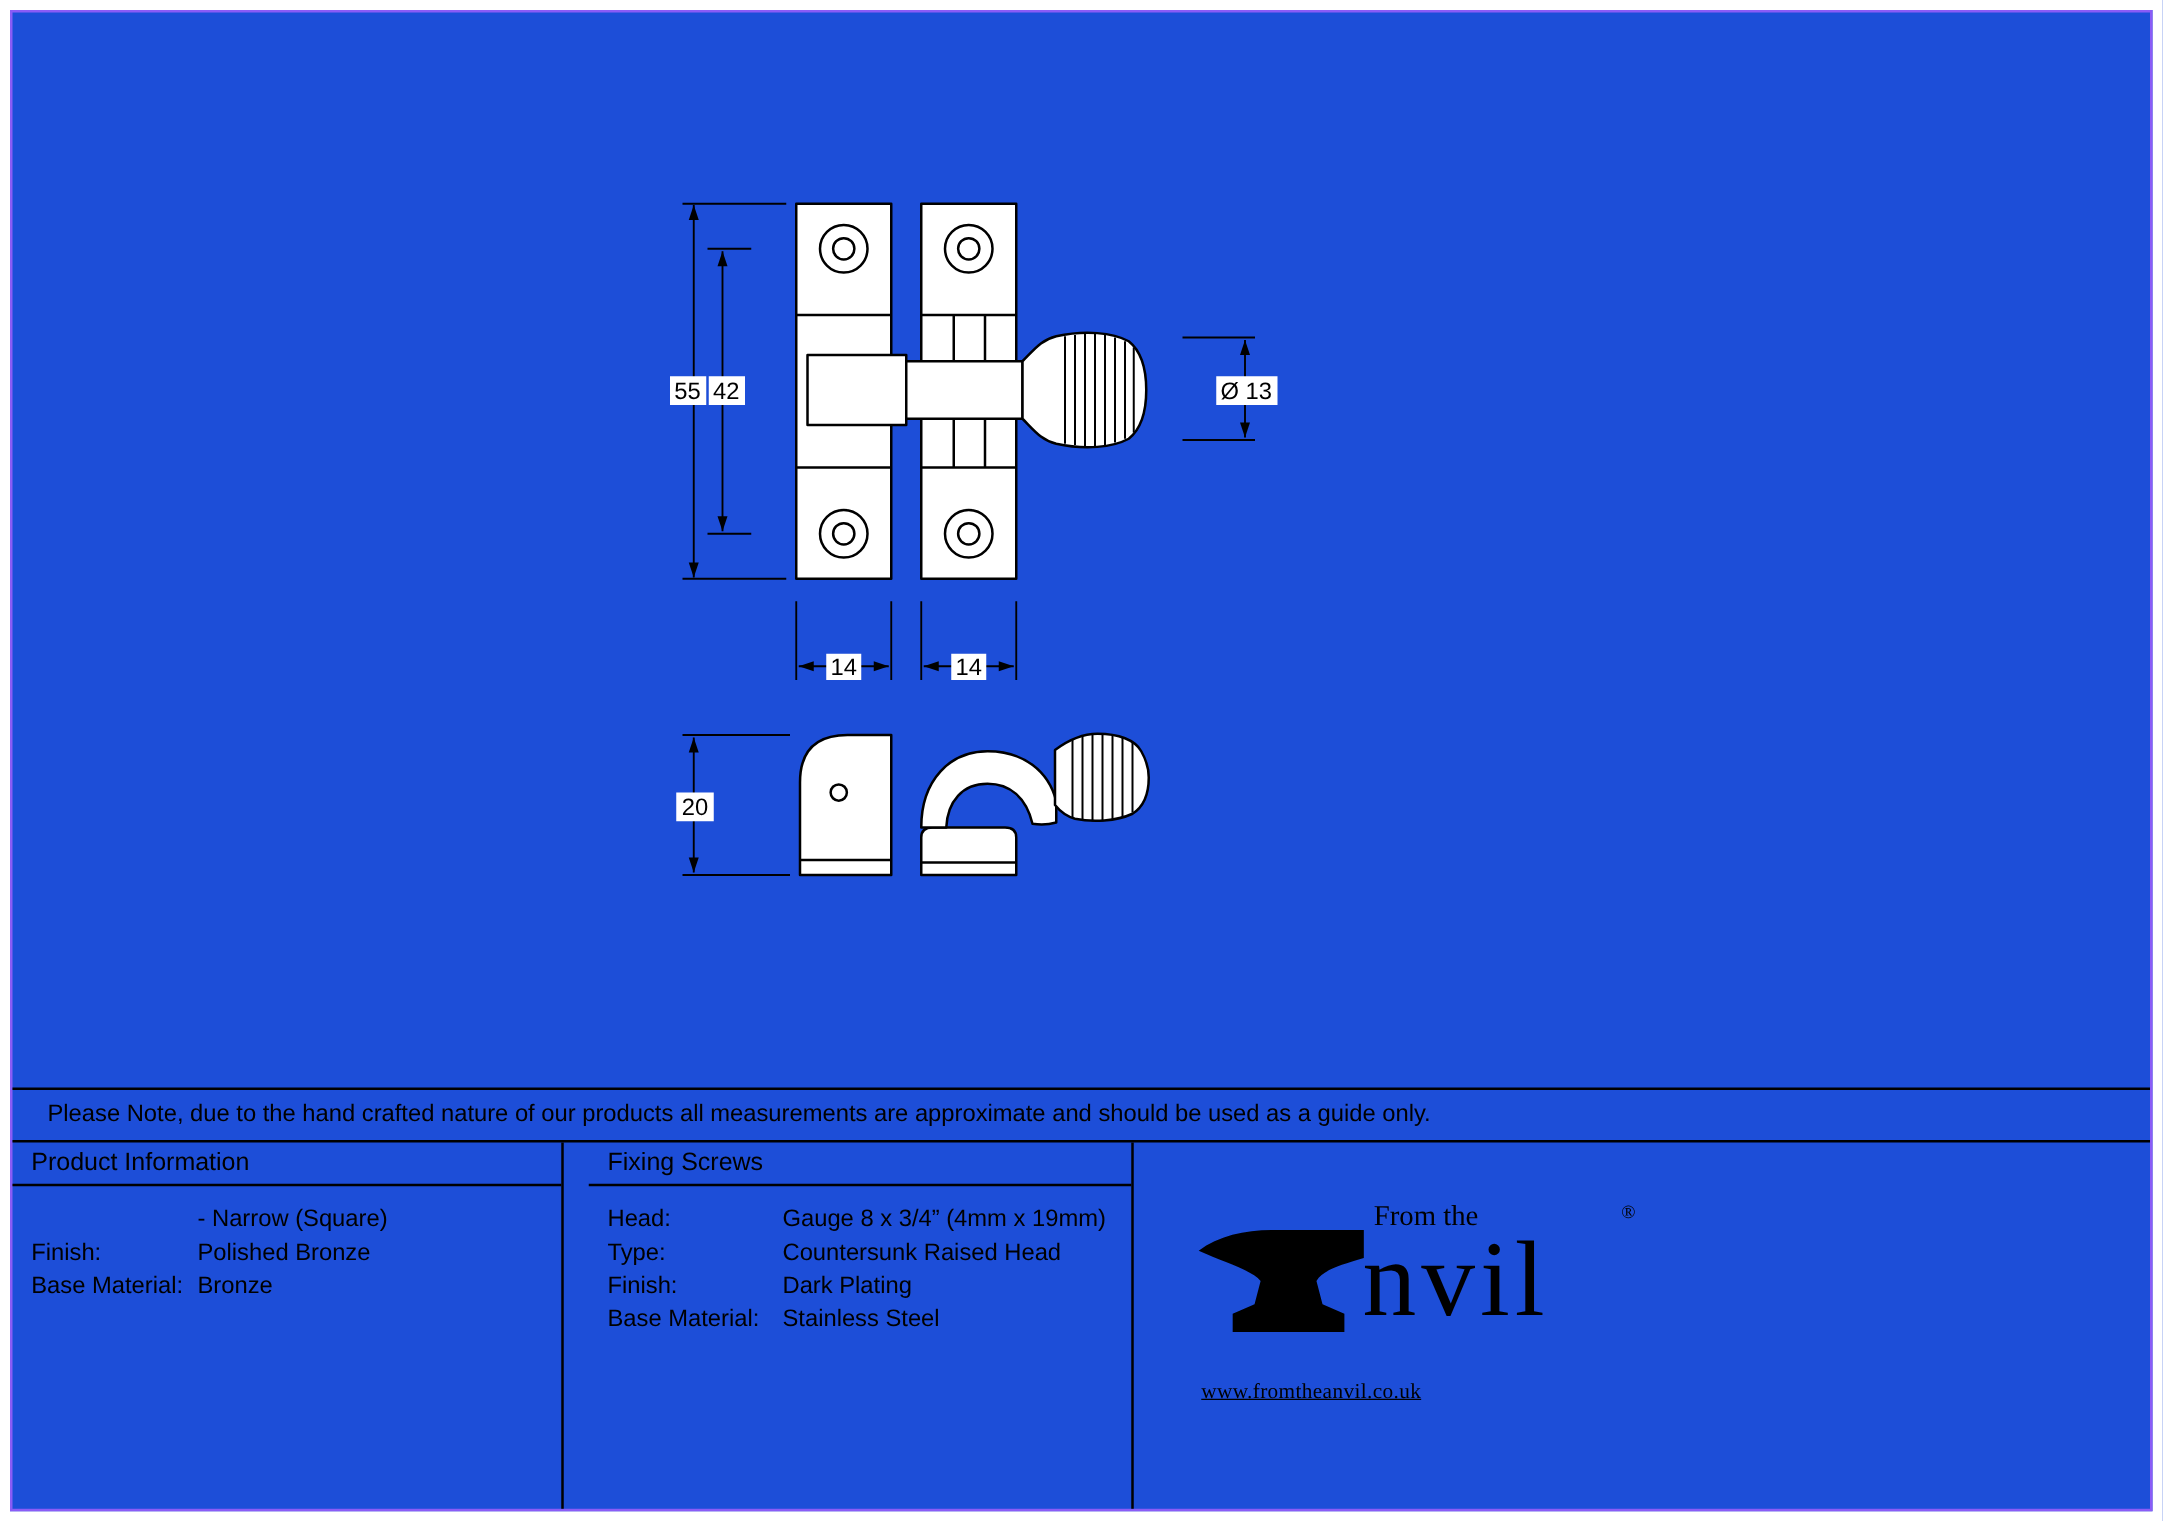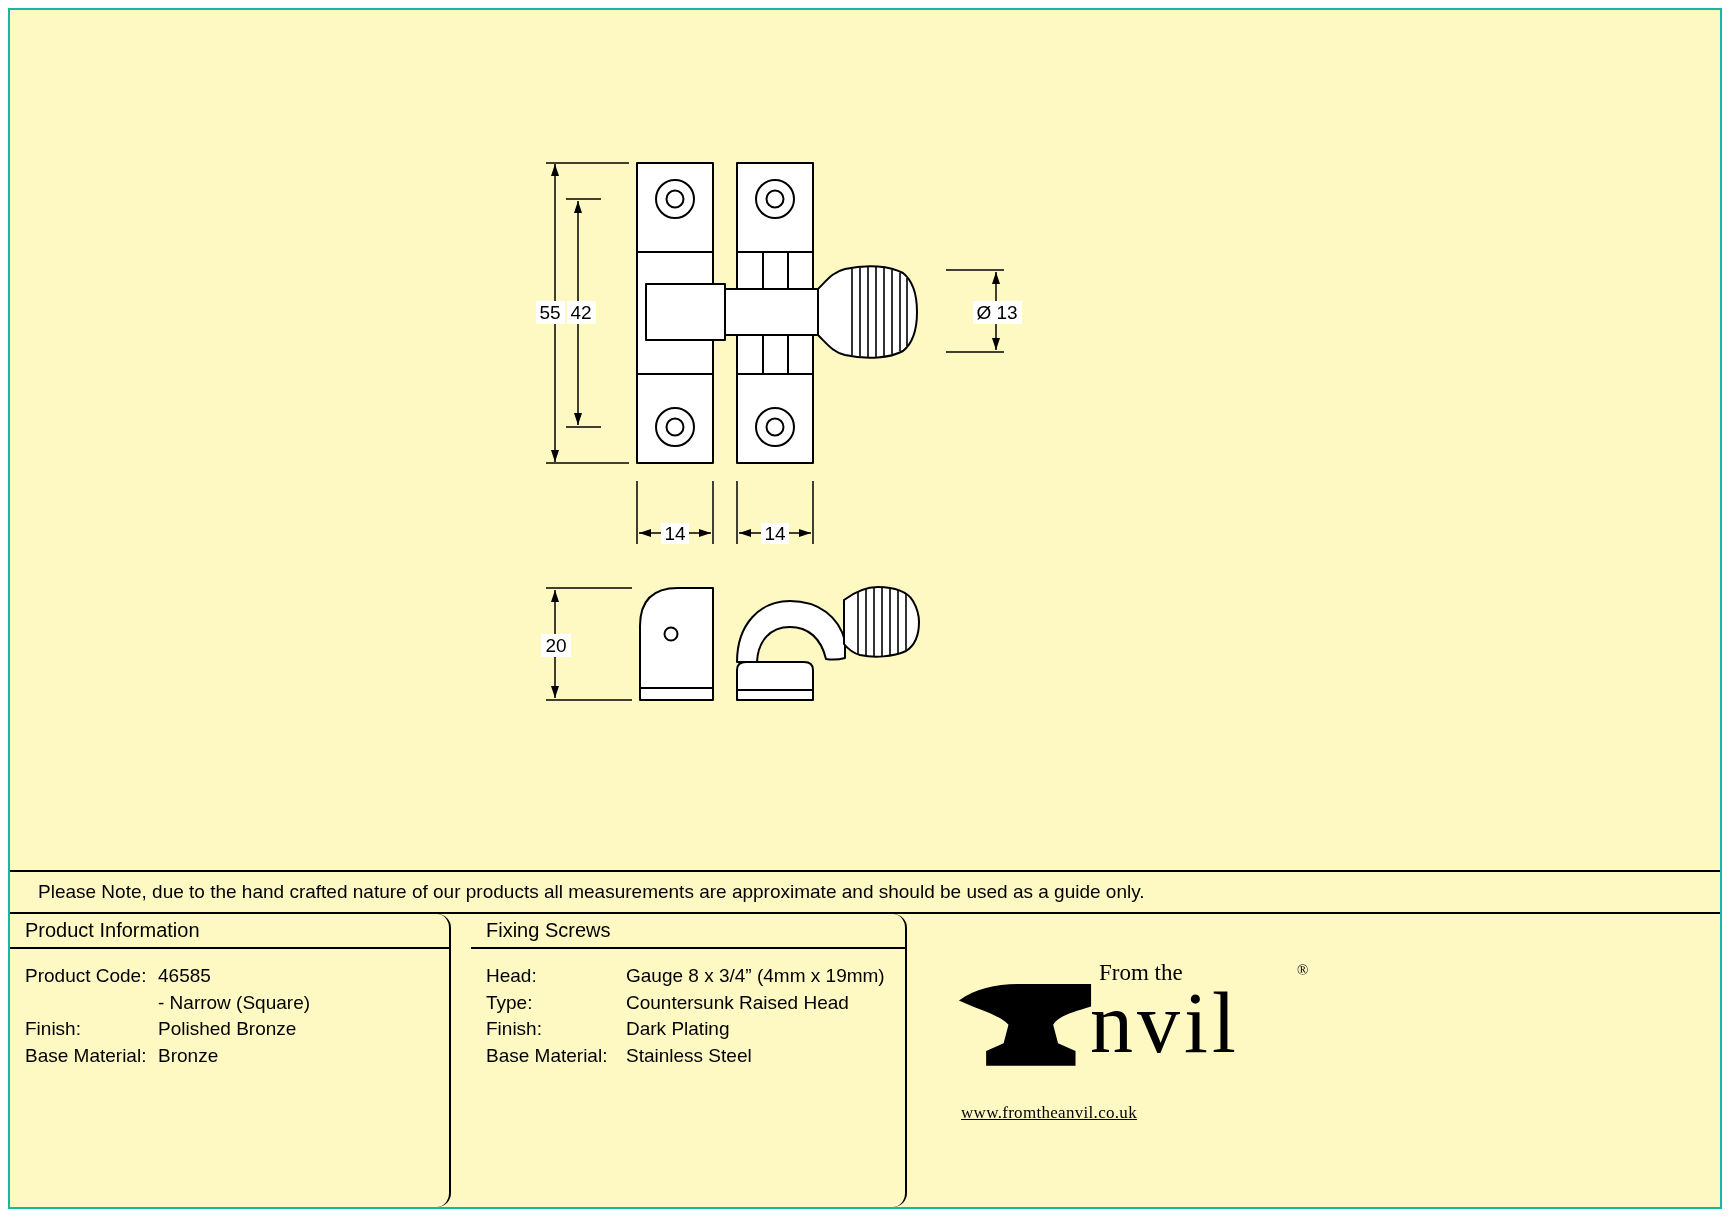--- a/index.html
+++ b/index.html
@@ -1,28 +1,28 @@
 <!DOCTYPE html>
 <html><head>
 <meta charset="utf-8">
 <style>
   * { margin:0; padding:0; box-sizing:border-box; }
   html,body { width:1730px; height:1217px; background:#fff; overflow:hidden;
               font-family:"Liberation Sans", sans-serif; color:#000; }
   .frame { position:absolute; left:8px; top:8px; width:1714px; height:1201px;
-           border:2px solid #14b8a6; background:#fef9c3; }
+           border:2px solid #8b5cf6; background:#1d4ed8; }
   .drawing { position:absolute; left:0; top:0; }
 
   .note-bar { position:absolute; left:0; right:0; top:860px; height:42px;
               border-top:2px solid #000; display:flex; align-items:center;
               padding-left:28px; font-size:19px; }
 
   .info-table { position:absolute; left:0; right:0; top:902px; bottom:0;
                 border-top:2px solid #000; display:flex; }
-  .col { border-right:2px solid #000; height:100%;border-radius:14px; }
+  .col { border-right:2px solid #000; height:100%; }
   .col-product { width:441px; }
   .col-pack    { width:404px; }
   .col-screws  { width:436px;margin-left:20px; }
   .logo-cell   { flex:1; position:relative; }
   .col-header { height:35px; border-bottom:2px solid #000; display:flex;
                 align-items:center; padding-left:15px; font-size:20px; }
   .col-body { padding:14px 6px 0 15px; font-size:19px; }
   .kv-row { display:flex; line-height:26.5px; }
   .kv-label { width:133px; flex-shrink:0; }
   .col-screws .kv-label { width:140px; }
@@ -167,24 +167,20 @@
   <div class="note-bar">
     <span>Please Note, due to the hand crafted nature of our products all measurements are approximate and should be used as a guide only.</span>
   </div>
 
   <div class="info-table">
 
     <div class="col col-product">
       <div class="col-header">Product Information</div>
       <div class="col-body">
         <div class="kv-row">
-          <span class="kv-label">Product Code:</span>
-          <span class="kv-value">46585</span>
-        </div>
-        <div class="kv-row">
           <span class="kv-label"></span>
           <span class="kv-value">- Narrow (Square)</span>
         </div>
         <div class="kv-row">
           <span class="kv-label">Finish:</span>
           <span class="kv-value">Polished Bronze</span>
         </div>
         <div class="kv-row">
           <span class="kv-label">Base Material:</span>
           <span class="kv-value">Bronze</span>

